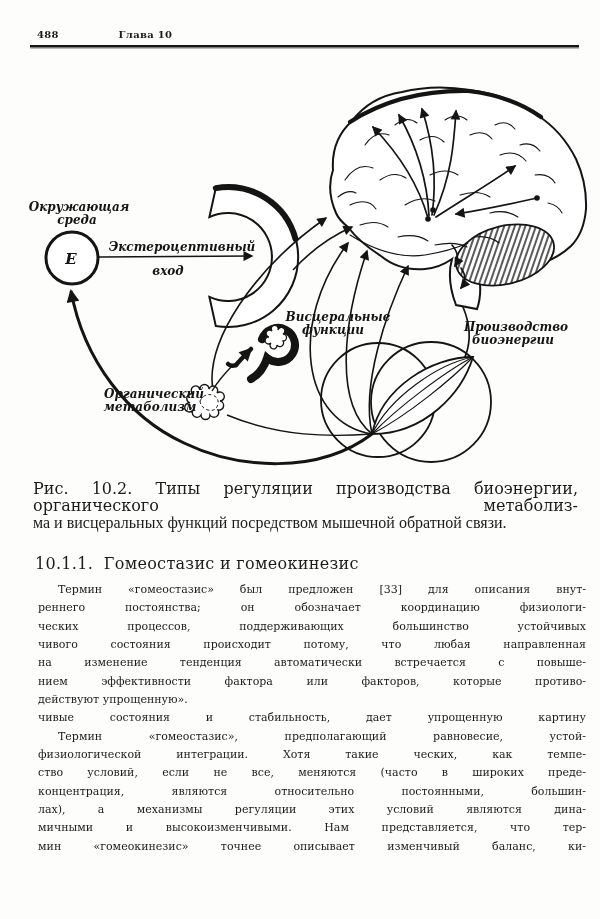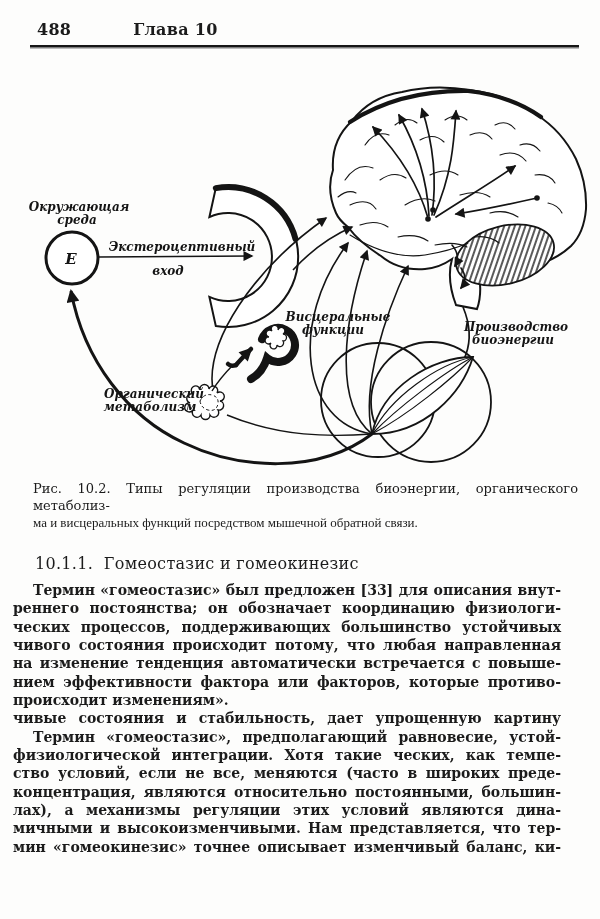--- a/index.html
+++ b/index.html
@@ -6,36 +6,36 @@
   .paper{
     position:relative;
     width:600px;height:919px;
     margin:0 auto;
     background:#fdfdfc;
     color:#1b1b1b;
     font-family:"DejaVu Serif", serif;
     overflow:hidden;
   }
   
-  .hdr{position:absolute;top:20px;left:37px;width:541px;font-size:16px;font-weight:bold;letter-spacing:.3px;}
+  .hdr{position:absolute;top:29px;left:37px;width:541px;font-size:10px;font-weight:bold;letter-spacing:.3px;}
   .hdr .pgno{display:inline-block;}
   .hdr .rhead{display:inline-block;margin-left:56px;}
   .hdr-rule{position:absolute;top:45px;left:30px;width:549px;height:2px;background:#161616;box-shadow:0 1.5px 0 0 rgba(22,22,22,.55);}
   
   .fig{position:absolute;top:85px;left:0;width:600px;height:392px;}
   .fl{font:italic 700 12px "DejaVu Serif", serif;fill:#141414;}
   .fl2{font:italic 700 15px "DejaVu Serif", serif;fill:#141414;}
   
-  .caption{position:absolute;top:480px;left:33px;width:545px;font-size:13px;line-height:17px;}
+  .caption{position:absolute;top:480px;left:33px;width:545px;font-size:16px;line-height:17px;}
   .cap-ln{text-align:justify;text-align-last:justify;}
   .cap-ln.end{text-align-last:left;font-family:Liberation Serif, serif;}
   
   .sect{position:absolute;top:550px;left:31px;width:548px;font-size:16px;font-weight:normal;margin:4px;letter-spacing:.3px;}
   
-  .bodytext{position:absolute;top:581px;left:13px;width:548px;font-size:14px;line-height:18.35px;font-weight:bold;}
+  .bodytext{position:absolute;top:581px;left:38px;width:548px;font-size:11px;line-height:18.35px;}
   .ln{text-align:justify;text-align-last:justify;white-space:normal;}
   .ln.end{text-align-last:left;}
   .ln.indent{text-indent:20px;}
 </style>
 </head>
 <body>
 
 <div class="paper">
 
   <div class="hdr">
@@ -178,21 +178,21 @@
 
   <h2 class="sect">10.1.1.&nbsp; Гомеостазис и гомеокинезис</h2>
 
   <div class="bodytext">
     <div class="ln indent">Термин «гомеостазис» был предложен [33] для описания внут-</div>
     <div class="ln">реннего постоянства; он обозначает координацию физиологи-</div>
     <div class="ln">ческих процессов, поддерживающих большинство устойчивых</div>
     <div class="ln">чивого состояния происходит потому, что любая направленная</div>
     <div class="ln">на изменение тенденция автоматически встречается с повыше-</div>
     <div class="ln">нием эффективности фактора или факторов, которые противо-</div>
-    <div class="ln end">происходит изменениям».</div>
+    <div class="ln end">действуют упрощенную».</div>
     <div class="ln">чивые состояния и стабильность, дает упрощенную картину</div>
     <div class="ln indent">Термин «гомеостазис», предполагающий равновесие, устой-</div>
     <div class="ln">физиологической интеграции. Хотя такие ческих, как темпе-</div>
     <div class="ln">ство условий, если не все, меняются (часто в широких преде-</div>
     <div class="ln">концентрация, являются относительно постоянными, большин-</div>
     <div class="ln">лах), а механизмы регуляции этих условий являются дина-</div>
     <div class="ln">мичными и высокоизменчивыми. Нам представляется, что тер-</div>
     <div class="ln">мин «гомеокинезис» точнее описывает изменчивый баланс, ки-</div>
   </div>
 

